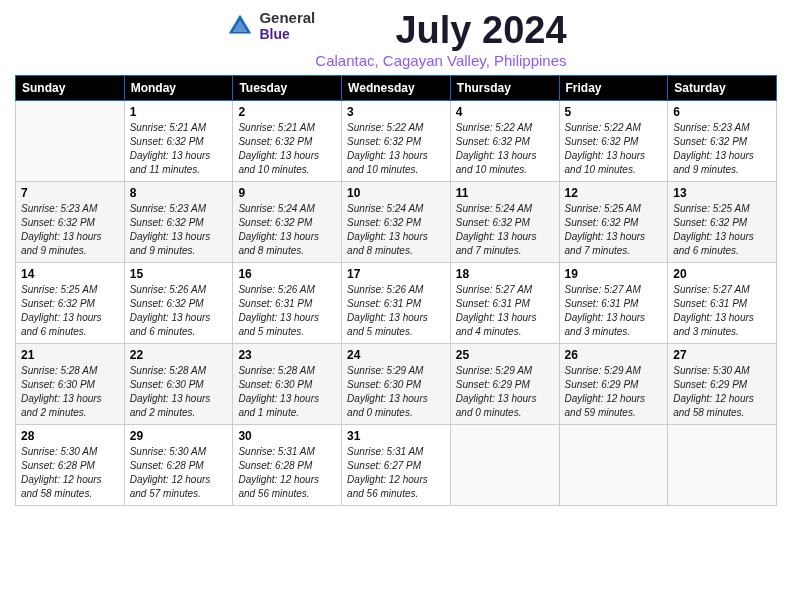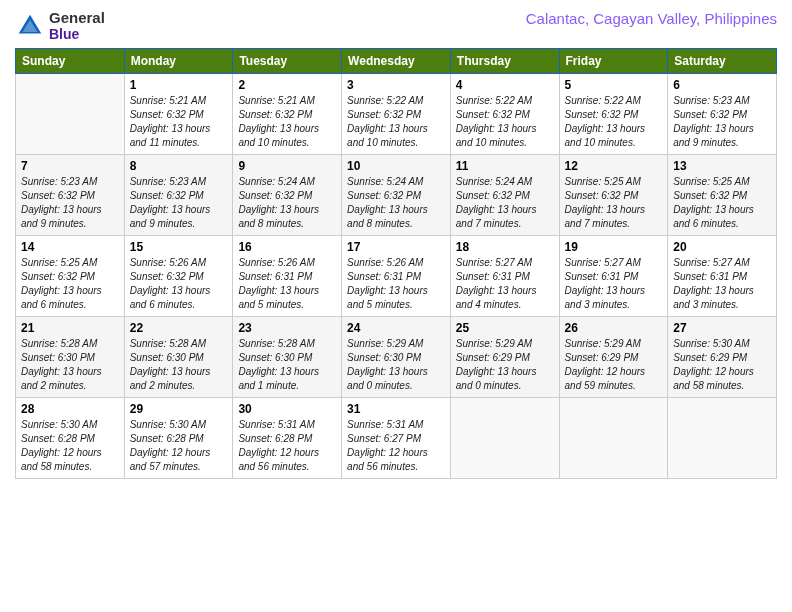--- a/index.html
+++ b/index.html
@@ -5,21 +5,21 @@
     * { box-sizing: border-box; margin: 0; padding: 0; }
     body {
       font-family: Arial, sans-serif;
       background: #fff;
       width: 792px;
       min-height: 612px;
       padding: 10px 15px;
     }
     .header-area {
       display: flex;
-      justify-content: space-between;
+      justify-content: center;
       align-items: flex-start;
       margin-bottom: 6px;
     }
     .logo {
       display: flex;
       align-items: center;
       gap: 4px;
     }
     .logo-text {
       display: flex;
@@ -52,21 +52,21 @@
     .location-title {
       font-size: 15px;
       color: #8b5cf6;
     }
     .calendar-table {
       width: 100%;
       border-collapse: collapse;
       font-size: 11px;
     }
     .calendar-table thead tr th {
-      background-color: #4d7c0f;
+      background-color: #000000;
       color: #fff;
       text-align: left;
       padding: 5px 6px;
       font-size: 12px;
       font-weight: bold;
       border: 1px solid #1565c0;
     }
     .calendar-table tbody tr td {
       border: 1px solid #ccc;
       vertical-align: top;
@@ -104,20 +104,21 @@
     <svg class="logo-icon" viewBox="0 0 40 40" xmlns="http://www.w3.org/2000/svg">
       <polygon points="20,5 35,30 5,30" fill="#1565c0"></polygon>
       <polygon points="20,12 30,28 10,28" fill="#fff" opacity="0.3"></polygon>
     </svg>
     <div class="logo-text">
       <span class="logo-general">General</span>
       <span class="logo-blue">Blue</span>
     </div>
   </div>
   <div class="title-area">
+    <div class="month-title">July 2024</div>
     <div class="location-title">Calantac, Cagayan Valley, Philippines</div>
   </div>
 </div>
 
 <table class="calendar-table">
   <thead>
     <tr id="header-row">
     <th>Sunday</th>
         <th>Monday</th>
         <th>Tuesday</th>

